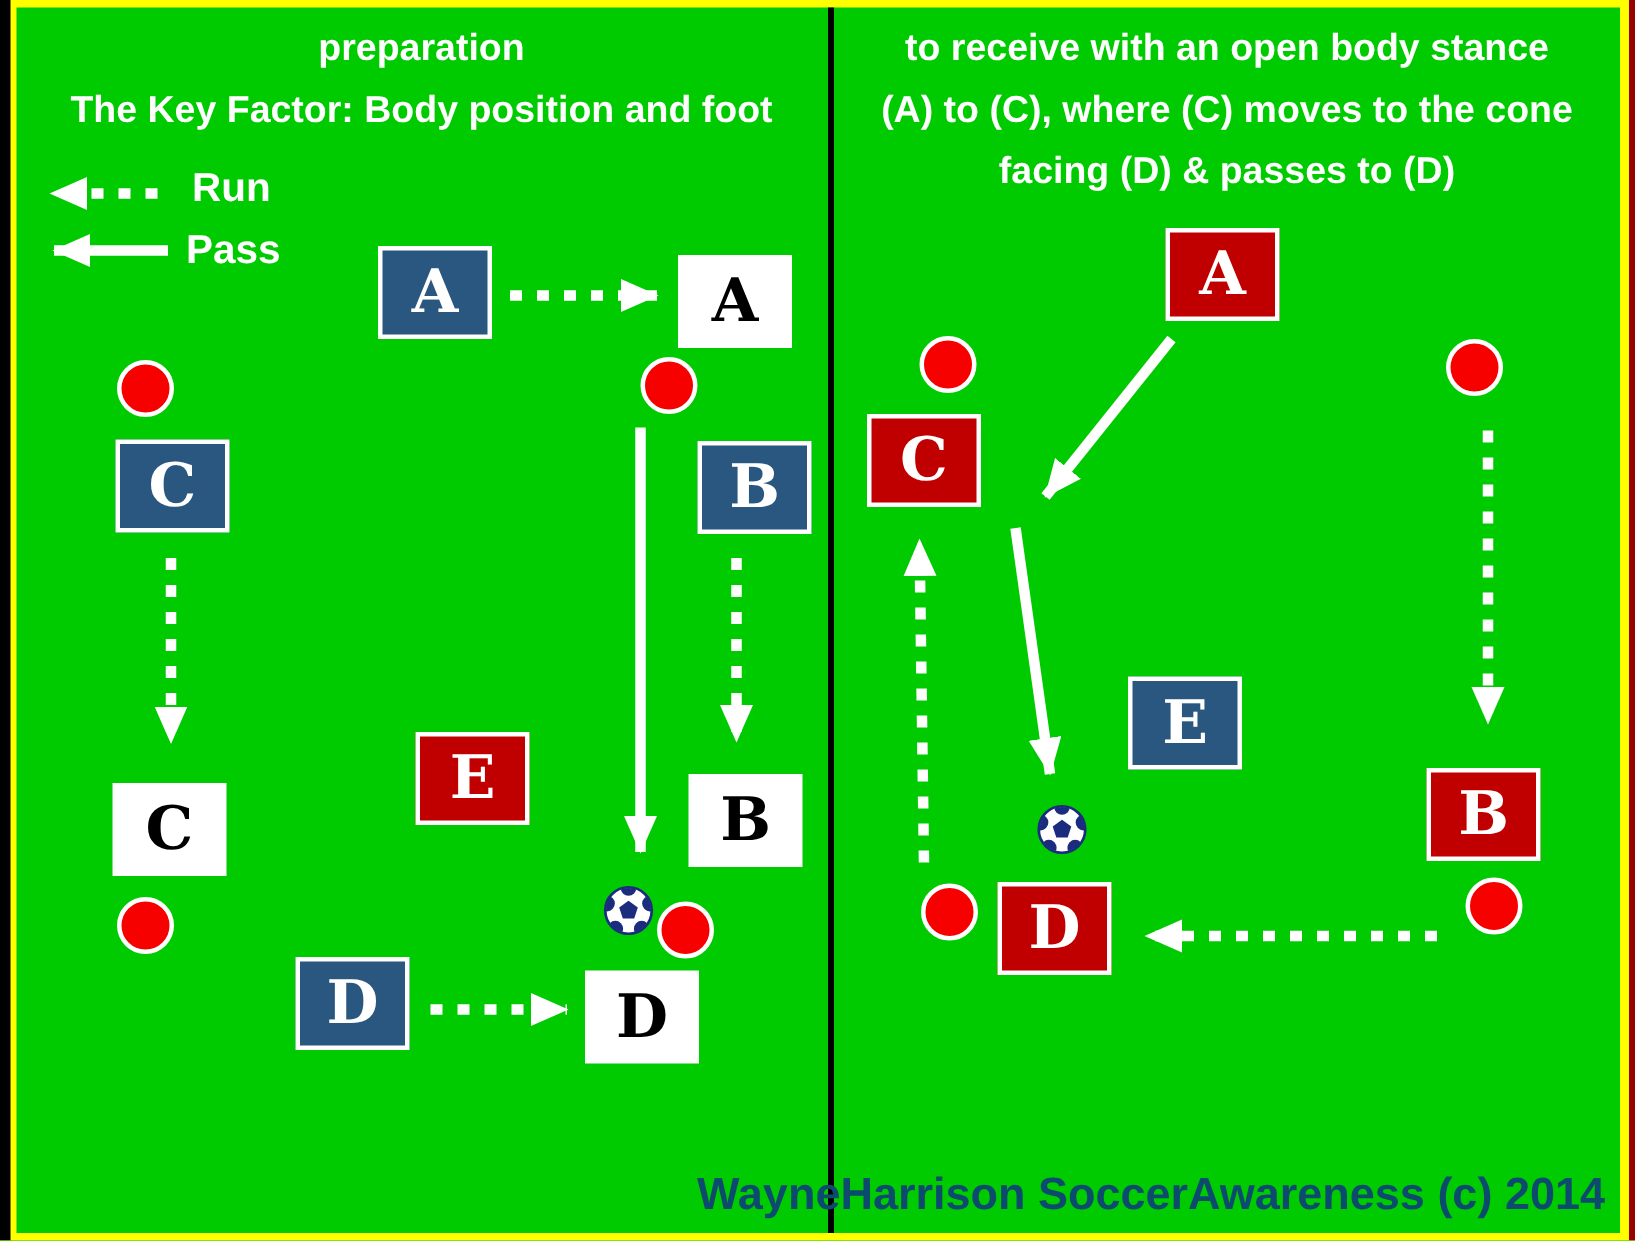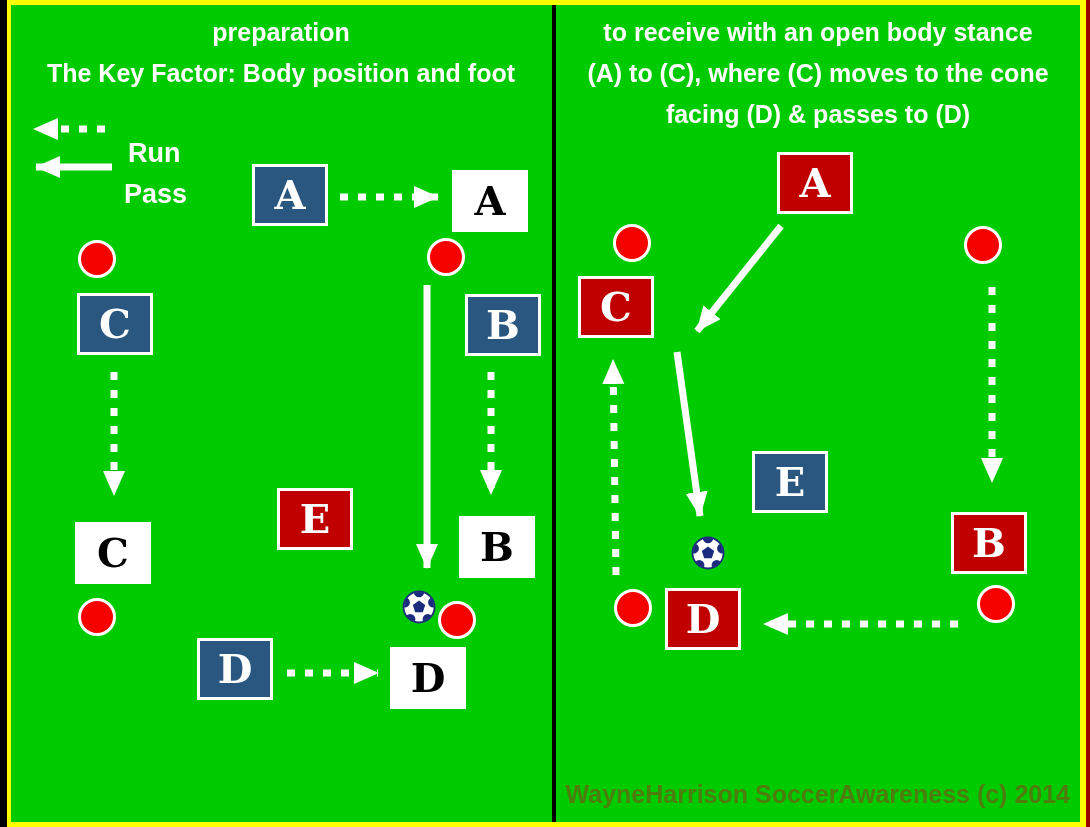--- a/index.html
+++ b/index.html
@@ -9,41 +9,41 @@
   .frame-left{position:absolute;left:0;top:0;width:7px;height:827px;background:var(--frame-black,#000);}
   .frame-right{position:absolute;left:1086px;top:0;width:4px;height:827px;background:var(--frame-maroon,#990000);}
   .field{position:absolute;left:11px;top:5px;width:1069px;height:817px;background:var(--field,#00CA00);}
   .divider{position:absolute;left:552px;top:5px;width:4px;height:817px;background:var(--divider,#000);z-index:4;}
 
   .panel-title{position:absolute;z-index:10;color:#fff;font-weight:bold;font-size:25px;
                text-align:center;line-height:41px;}
   .title-left{left:21px;top:12px;width:520px;}
   .title-right{left:566px;top:12px;width:504px;}
 
-  .legend-label{position:absolute;z-index:10;color:#fff;font-weight:bold;font-size:27px;line-height:30px;margin-top:28px;}
+  .legend-label{position:absolute;z-index:10;color:#fff;font-weight:bold;font-size:27px;line-height:30px;}
 
   .overlay{position:absolute;left:0;top:0;width:1090px;height:827px;z-index:5;}
   .pass-line{stroke:var(--arrow,#fff);stroke-width:7;fill:none;}
   .run-line{stroke:var(--arrow,#fff);stroke-width:7;fill:none;stroke-dasharray:8 10;}
   .ah{fill:var(--arrow,#fff);}
 
   .pbox{position:absolute;z-index:10;width:70px;height:56px;display:flex;align-items:center;justify-content:center;
         font-family:"DejaVu Serif","Liberation Serif",serif;font-weight:bold;font-size:40px;line-height:1;}
   .pbox.blue{background:var(--box-blue,#295780);border:3px solid #fff;color:#fff;}
   .pbox.red{background:var(--box-red,#C00000);border:3px solid #fff;color:#fff;}
   .pbox.white{background:#fff;border:none;width:76px;height:62px;color:#000;}
 
   .cone{position:absolute;z-index:10;width:32px;height:32px;border-radius:50%;
         background:var(--cone,#F70000);border:3px solid #fff;}
 
   .ball{position:absolute;z-index:11;width:34px;height:34px;}
   .ball-bg{fill:#fff;stroke:var(--ball-navy,#1B2C7E);stroke-width:1.8;}
   .ball-patch{fill:var(--ball-navy,#1B2C7E);}
 
-  .credit{position:absolute;z-index:10;right:20px;top:780px;color:#4d7c0f;font-weight:bold;font-size:25px;margin-left:20px;}
+  .credit{position:absolute;z-index:10;right:20px;top:780px;color:#0c4a6e;font-weight:bold;font-size:30px;margin-left:20px;}
 </style>
 </head>
 <body>
 
 <div class="stage">
   <div class="field"></div>
   <div class="frame-left"></div>
   <div class="frame-right"></div>
   <div class="divider"></div>
 

